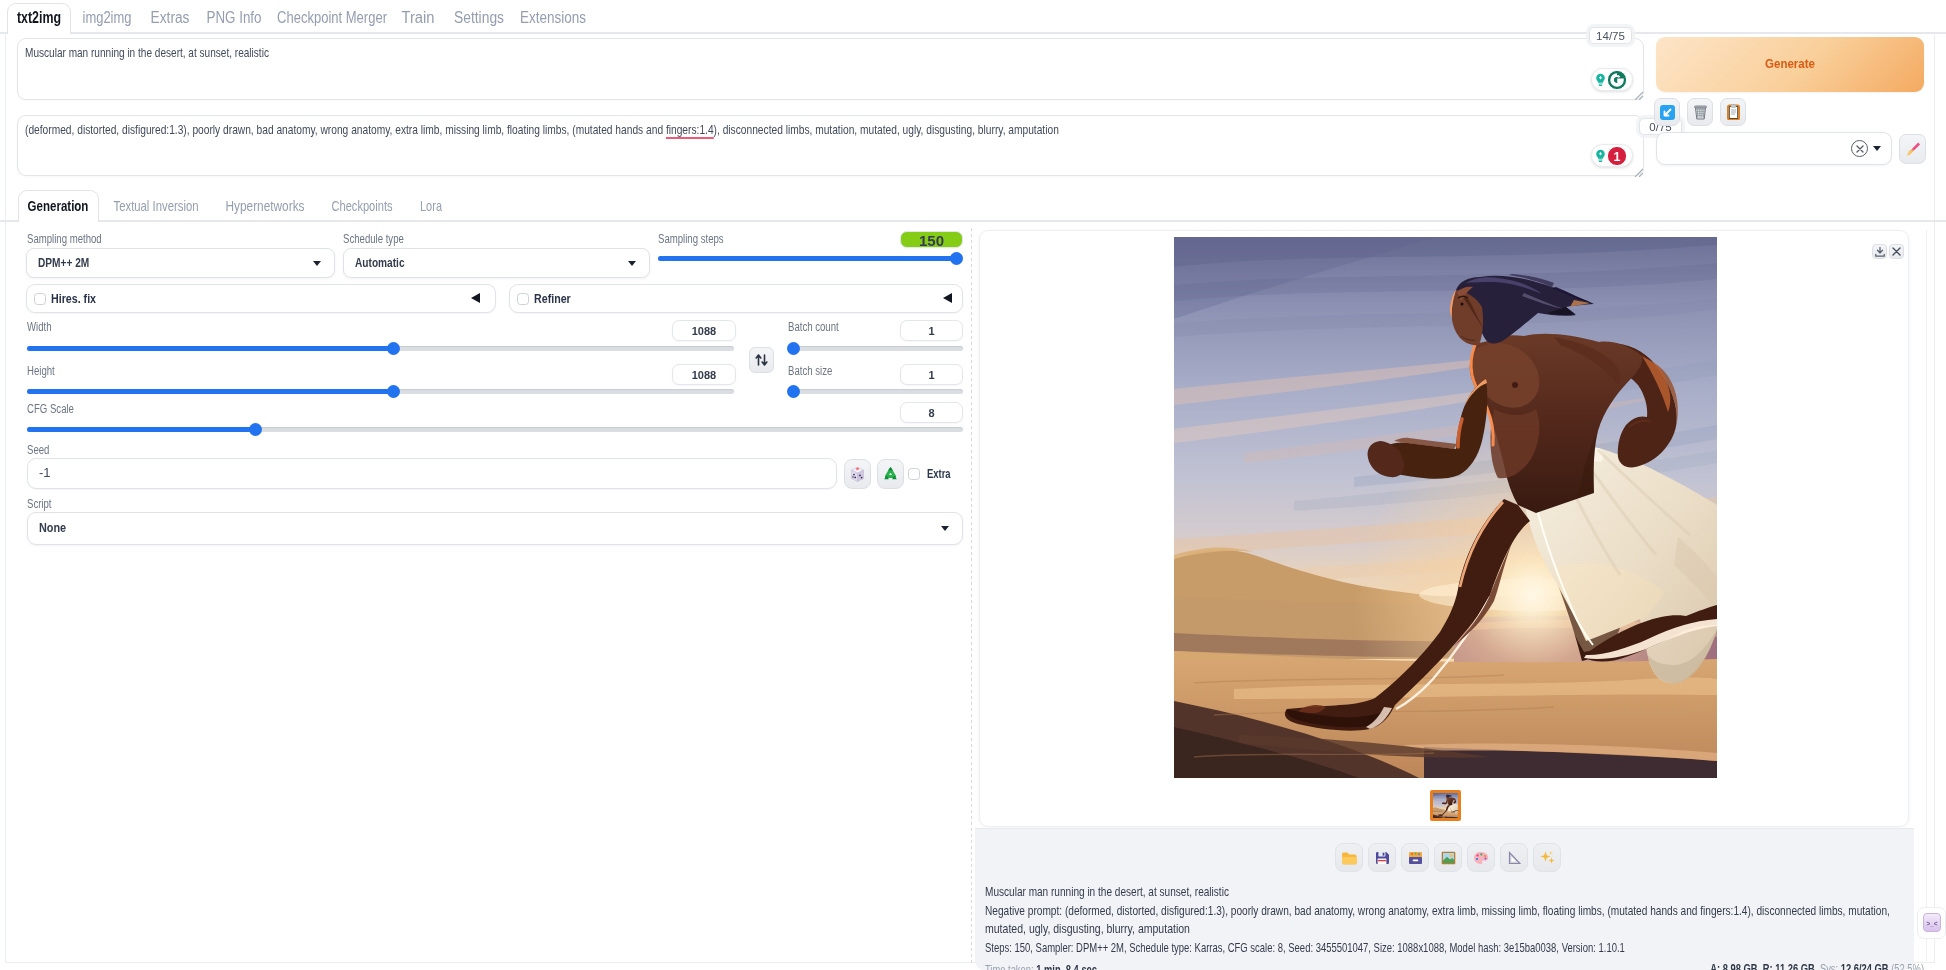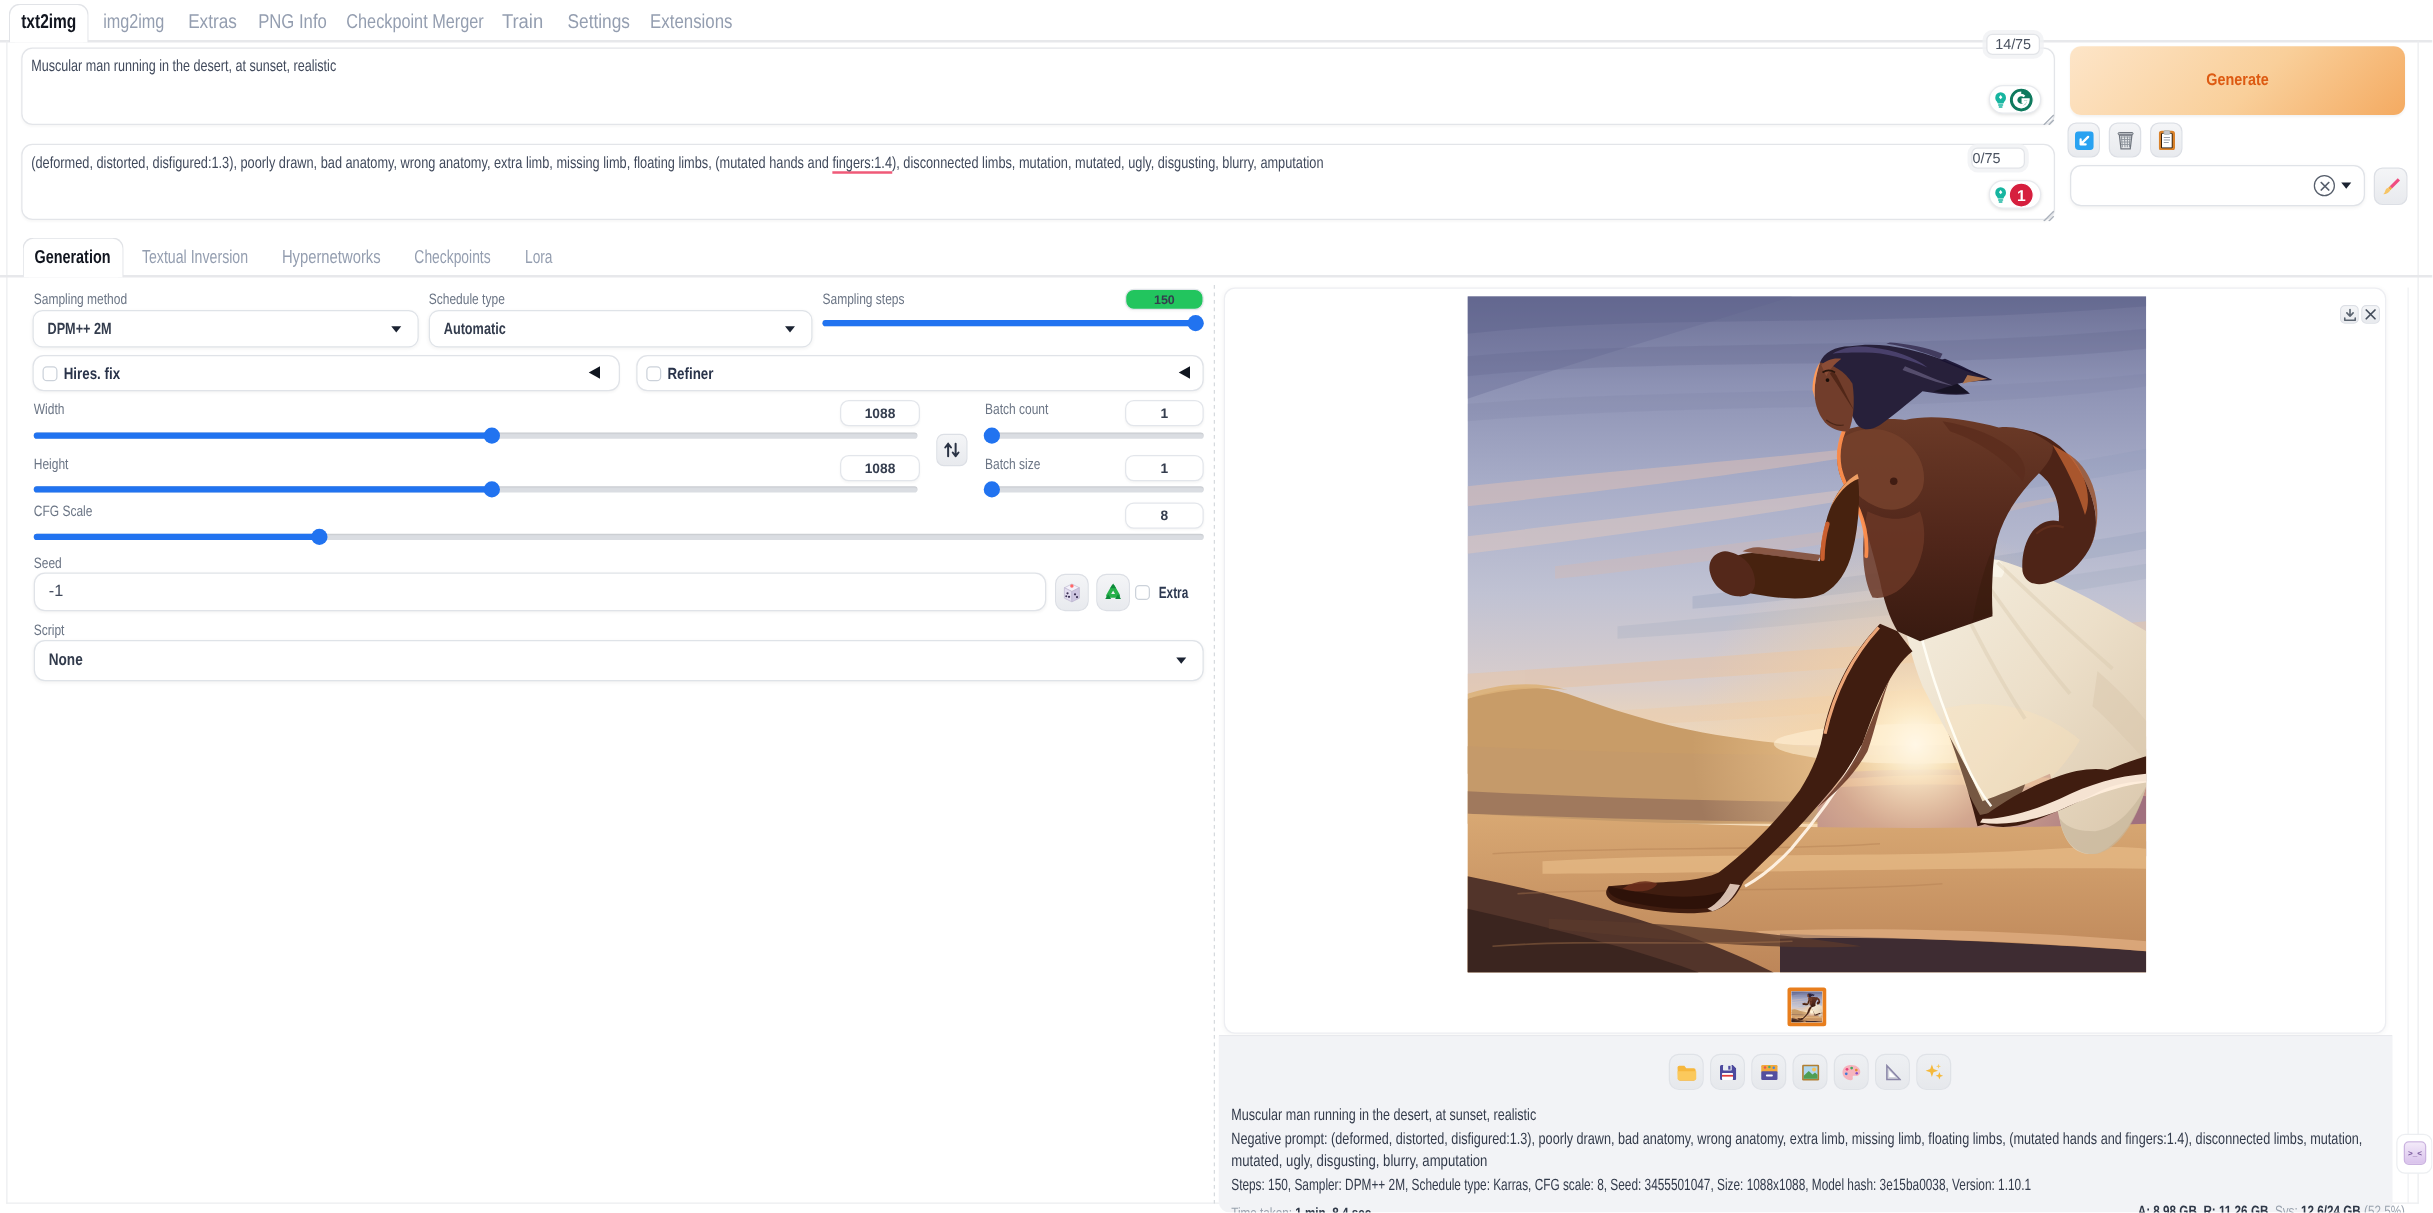--- a/index.html
+++ b/index.html
@@ -8,21 +8,21 @@
 <div style="position:absolute;left:234px;top:9px;font-size:16px;color:#949eb0;font-weight:400;white-space:nowrap;transform:translateX(-50%) scaleX(0.8351);">PNG Info</div>
 <div style="position:absolute;left:332px;top:9px;font-size:16px;color:#949eb0;font-weight:400;white-space:nowrap;transform:translateX(-50%) scaleX(0.8132);">Checkpoint Merger</div>
 <div style="position:absolute;left:418px;top:9px;font-size:16px;color:#949eb0;font-weight:400;white-space:nowrap;transform:translateX(-50%) scaleX(0.9195);">Train</div>
 <div style="position:absolute;left:479px;top:9px;font-size:16px;color:#949eb0;font-weight:400;white-space:nowrap;transform:translateX(-50%) scaleX(0.8642);">Settings</div>
 <div style="position:absolute;left:553px;top:9px;font-size:16px;color:#949eb0;font-weight:400;white-space:nowrap;transform:translateX(-50%) scaleX(0.8428);">Extensions</div>
 <div style="position:absolute;left:17px;top:38px;width:1627px;height:62px;background:#fff;border:1px solid #e3e5e9;border-radius:9px;box-shadow:0 1px 2px rgba(0,0,0,.03);"></div>
 <div style="position:absolute;left:25px;top:45px;font-size:13px;color:#414a5c;font-weight:400;white-space:nowrap;transform:scaleX(0.7743);transform-origin:0 0;">Muscular man running in the desert, at sunset, realistic</div>
 <div style="position:absolute;left:17px;top:115px;width:1627px;height:61px;background:#fff;border:1px solid #e3e5e9;border-radius:9px;box-shadow:0 1px 2px rgba(0,0,0,.03);"></div>
 <div style="position:absolute;left:25px;top:122px;font-size:13px;color:#414a5c;white-space:nowrap;transform:scaleX(0.7854);transform-origin:0 0;">(deformed, distorted, disfigured:1.3), poorly drawn, bad anatomy, wrong anatomy, extra limb, missing limb, floating limbs, (mutated hands and <span style="border-bottom:2px solid #f05a78;">fingers:1.4</span>), disconnected limbs, mutation, mutated, ugly, disgusting, blurry, amputation</div>
 <div style="position:absolute;left:1589px;top:27px;width:43px;height:17px;background:#fff;border:1px solid #e2e4e8;border-radius:5px;box-shadow:0 0 0 3px rgba(240,241,244,.8);font-size:11.5px;color:#4a5260;text-align:center;line-height:16px;">14/75</div>
-<div style="position:absolute;left:1577px;top:105px;width:43px;height:17px;background:#fff;border:1px solid #e2e4e8;border-radius:5px;box-shadow:0 0 0 3px rgba(240,241,244,.8);font-size:11.5px;color:#4a5260;line-height:16px;margin-top:13px;">0/75</div>
+<div style="position:absolute;left:1639px;top:105px;width:43px;height:17px;background:#fff;border:1px solid #e2e4e8;border-radius:5px;box-shadow:0 0 0 3px rgba(240,241,244,.8);font-size:11.5px;color:#4a5260;text-align:center;line-height:16px;margin-top:13px;">0/75</div>
 <div style="position:absolute;left:1591px;top:68px;width:42px;height:23px;background:#fff;border:1px solid #e8eaee;border-radius:12px;box-shadow:0 1px 3px rgba(0,0,0,.12);display:flex;align-items:center;padding-left:3px;">
     <svg width="11" height="14" viewBox="0 0 11 14">
       <path d="M5.5 0.8 a4.3 4.3 0 0 1 4.3 4.3 c0 1.8-1 2.6-1.6 3.6 a8 8 0 0 0-.5 1.1 h-4.4 a8 8 0 0 0-.5-1.1 C2.2 7.7 1.2 6.9 1.2 5.1 A4.3 4.3 0 0 1 5.5 0.8 Z" fill="#17b5a0"></path>
       <rect x="3.4" y="10.4" width="4.2" height="1.1" rx=".55" fill="#17b5a0"></rect>
       <rect x="3.9" y="12" width="3.2" height="1.1" rx=".55" fill="#17b5a0"></rect>
       <path d="M5.5 3 l1.4 1.7 l-1.4 1.7 l-1.4 -1.7 Z" fill="#fff"></path>
     </svg>
     <span style="margin-left:1px;display:inline-flex;">
       <svg width="20" height="20" viewBox="0 0 20 20">
         <circle cx="10" cy="10" r="9.6" fill="#0f7a5e" stroke="#fff" stroke-width="1"></circle>
@@ -102,21 +102,21 @@
 <div style="position:absolute;left:971px;top:228px;width:1px;height:735px;background-image:linear-gradient(#d6dade 50%, transparent 50%);background-size:1px 6px;"></div>
 <div style="position:absolute;left:27px;top:232px;font-size:12px;color:#6b7585;font-weight:400;white-space:nowrap;transform:scaleX(0.8000);transform-origin:0 0;">Sampling method</div>
 <div style="position:absolute;left:26px;top:248px;width:309px;height:30px;background:#fff;border:1px solid #dfe3e8;border-radius:8px;box-shadow:0 1px 3px rgba(0,0,0,.05);"></div>
 <div style="position:absolute;left:38px;top:255px;font-size:13px;color:#333c4d;font-weight:600;white-space:nowrap;transform:scaleX(0.7800);transform-origin:0 0;">DPM++ 2M</div>
 <div style="position:absolute;left:313px;top:261px;width:0;height:0;border-left:4.5px solid transparent;border-right:4.5px solid transparent;border-top:5.5px solid #1b2332;"></div>
 <div style="position:absolute;left:343px;top:232px;font-size:12px;color:#6b7585;font-weight:400;white-space:nowrap;transform:scaleX(0.8000);transform-origin:0 0;">Schedule type</div>
 <div style="position:absolute;left:343px;top:248px;width:307px;height:30px;background:#fff;border:1px solid #dfe3e8;border-radius:8px;box-shadow:0 1px 3px rgba(0,0,0,.05);"></div>
 <div style="position:absolute;left:355px;top:255px;font-size:13px;color:#333c4d;font-weight:600;white-space:nowrap;transform:scaleX(0.7800);transform-origin:0 0;">Automatic</div>
 <div style="position:absolute;left:628px;top:261px;width:0;height:0;border-left:4.5px solid transparent;border-right:4.5px solid transparent;border-top:5.5px solid #1b2332;"></div>
 <div style="position:absolute;left:658px;top:232px;font-size:12px;color:#6b7585;font-weight:400;white-space:nowrap;transform:scaleX(0.8000);transform-origin:0 0;">Sampling steps</div>
-<div style="position:absolute;left:900px;top:231px;width:63px;height:17px;background:#22c55e;border:1px solid #e3e6eb;border-radius:7px;box-shadow:0 1px 2px rgba(0,0,0,.04);font-size:10px;font-weight:600;color:#343d4e;text-align:center;line-height:17px;">150</div>
+<div style="position:absolute;left:900px;top:231px;width:63px;height:17px;background:#84cc16;border:1px solid #e3e6eb;border-radius:7px;box-shadow:0 1px 2px rgba(0,0,0,.04);font-size:15px;font-weight:600;color:#343d4e;text-align:center;line-height:17px;">150</div>
 <div style="position:absolute;left:658px;top:256px;width:305px;height:5px;background:#dadde2;border-radius:3px;box-shadow:inset 0 1px 1px rgba(0,0,0,.08);"></div>
 <div style="position:absolute;left:658px;top:256px;width:299px;height:5px;background:#2173f0;border-radius:3px;"></div>
 <div style="position:absolute;left:950px;top:252px;width:13px;height:13px;background:#2173f0;border-radius:50%;"></div>
 <div style="position:absolute;left:26px;top:284px;width:470px;height:29px;background:#fff;border:1px solid #e0e3e8;border-radius:9px;box-shadow:0 1px 2px rgba(0,0,0,.04);"></div>
 <div style="position:absolute;left:34px;top:293px;width:12px;height:12px;background:#fff;border:1.5px solid #ccd2da;border-radius:3.5px;"></div>
 <div style="position:absolute;left:51px;top:291px;font-size:13px;color:#29334a;font-weight:600;white-space:nowrap;transform:scaleX(0.8200);transform-origin:0 0;">Hires. fix</div>
 <div style="position:absolute;left:509px;top:284px;width:454px;height:29px;background:#fff;border:1px solid #e0e3e8;border-radius:9px;box-shadow:0 1px 2px rgba(0,0,0,.04);"></div>
 <div style="position:absolute;left:517px;top:293px;width:12px;height:12px;background:#fff;border:1.5px solid #ccd2da;border-radius:3.5px;"></div>
 <div style="position:absolute;left:534px;top:291px;font-size:13px;color:#29334a;font-weight:600;white-space:nowrap;transform:scaleX(0.8200);transform-origin:0 0;">Refiner</div>
 <div style="position:absolute;left:471px;top:293px;width:0;height:0;border-top:5.5px solid transparent;border-bottom:5.5px solid transparent;border-right:9.0px solid #10151f;"></div>

